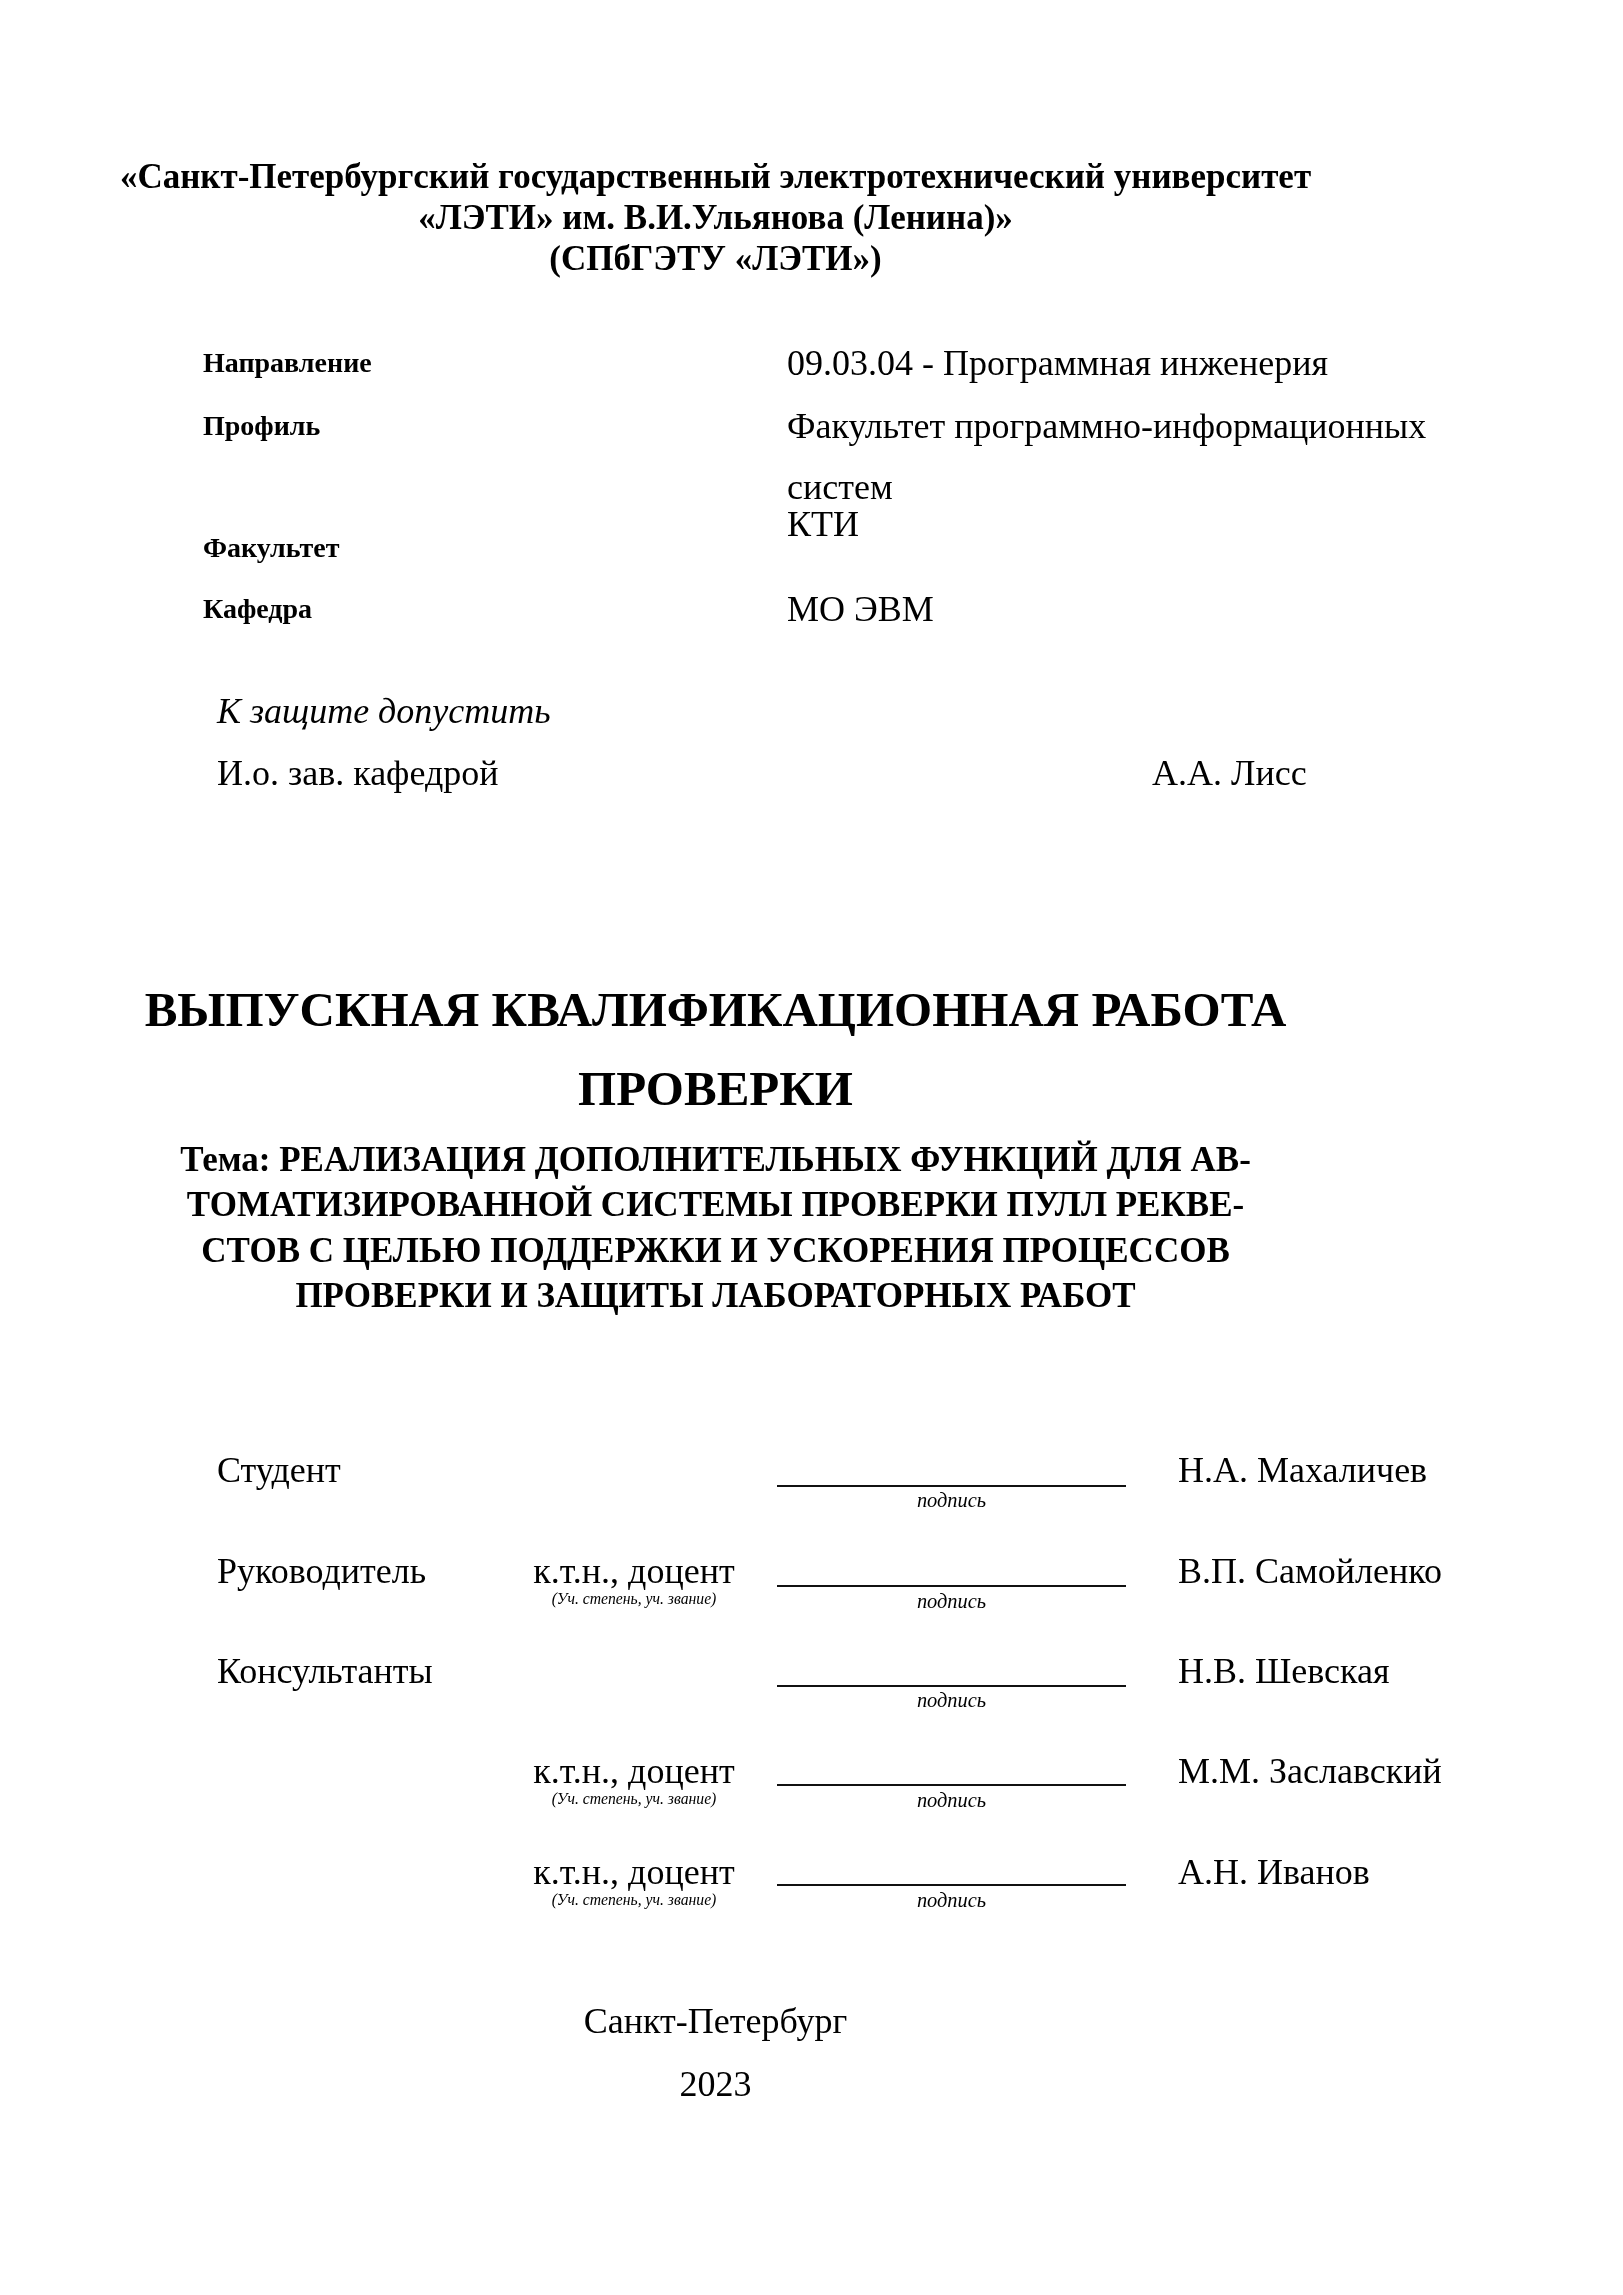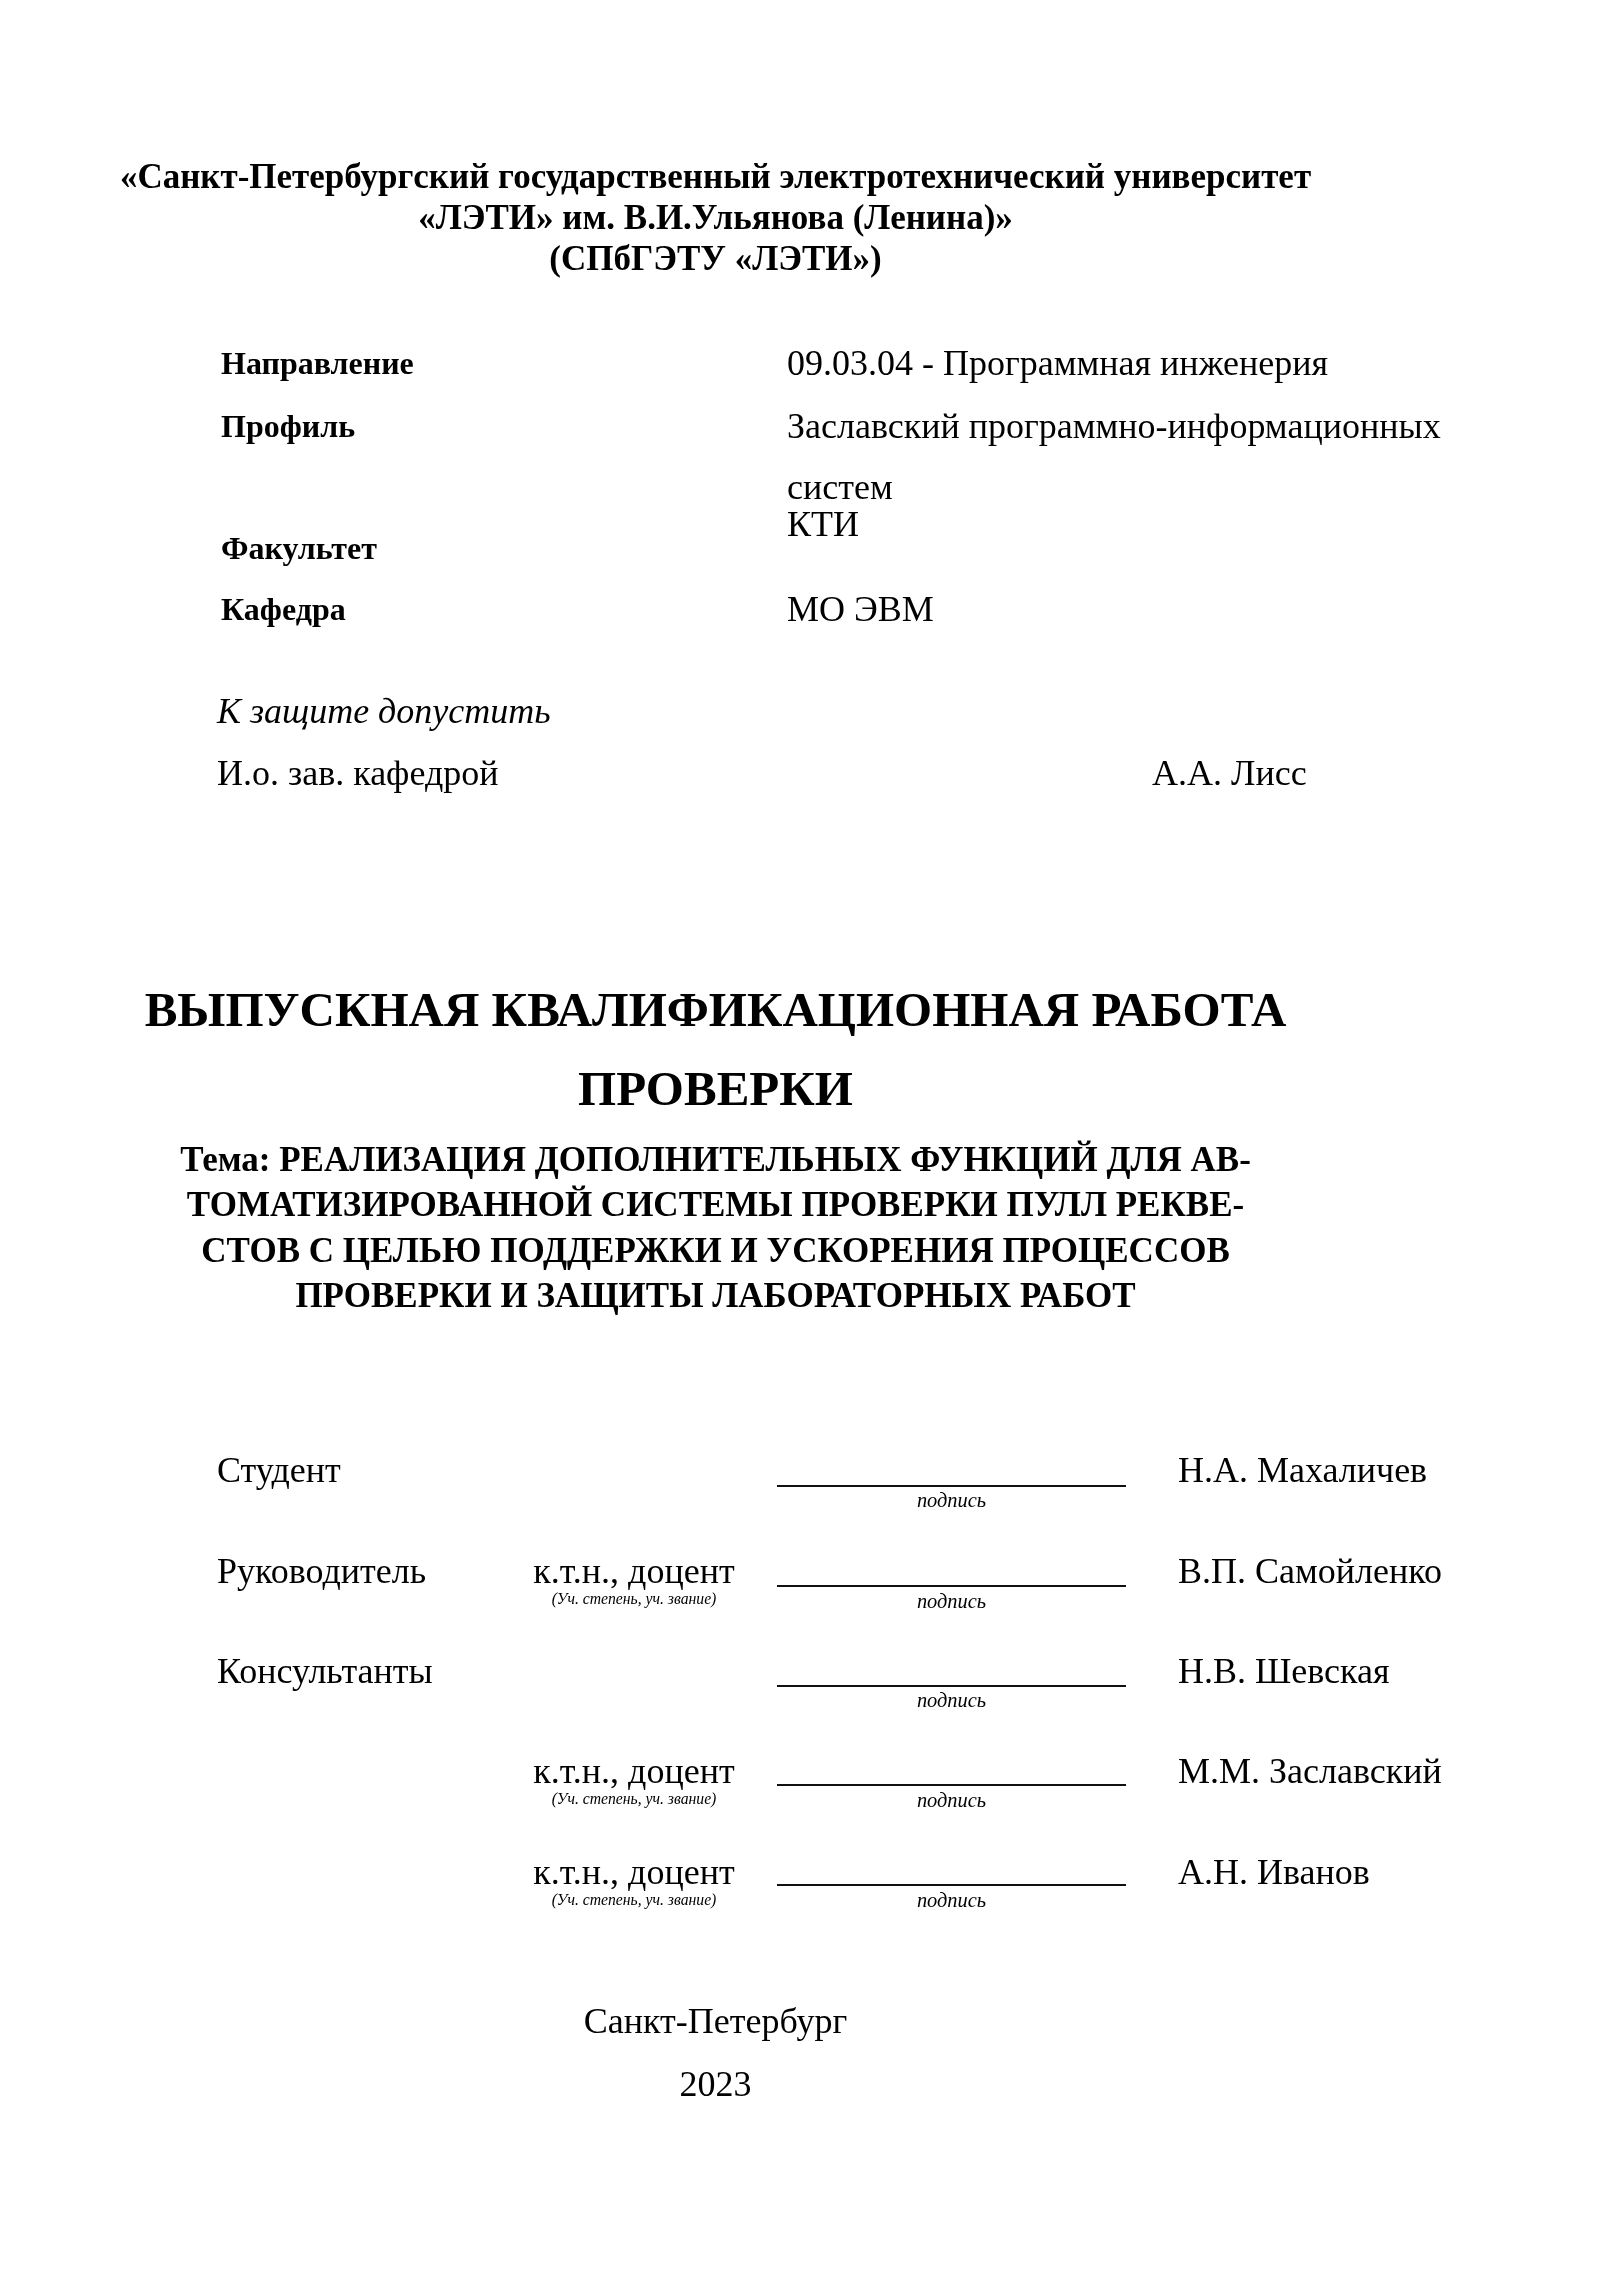--- a/index.html
+++ b/index.html
@@ -1,21 +1,21 @@
 <!DOCTYPE html>
 <html style="font-size:12.6px"><head>
 <meta charset="utf-8">
 <style>
   html, body { margin: 0; padding: 0; background: #ffffff; }
   body { width: 1623px; height: 2295px; position: relative; overflow: hidden;
          font-family: "Liberation Serif", "DejaVu Serif", serif; color: #000; }
   .abs { position: absolute; white-space: nowrap; }
   .center { left: 0; width: 1431px; text-align: center; }
   .hdr { font-weight: bold; font-size: 35px; line-height: 39px; }
-  .lbl { font-weight: bold; font-size: 32px; line-height: 44px; left: 221px; }
+  .lbl { font-weight: bold; font-size: 28px; line-height: 44px; left: 203px; }
   .val { font-size: 36px; line-height: 44px; left: 787px; }
   .norm { font-size: 36px; line-height: 44px; }
   .ital { font-style: italic; }
   .title { font-weight: bold; font-size: 49px; line-height: 63px; margin-top: 44px; }
   .topic { font-weight: bold; font-size: 35px; line-height: 46px; }
   .sig-line { position: absolute; left: 777px; width: 349px; height: 0; border-top: 2.4px solid #111; }
   .sig-cap { position: absolute; left: 777px; width: 349px; text-align: center;
              font-style: italic; font-size: 20.4px; line-height: 23.6px; }
   .deg { position: absolute; left: 502px; width: 264px; text-align: center;
          font-size: 36px; line-height: 44px; white-space: nowrap; }
@@ -29,21 +29,21 @@
 
 <div class="abs center hdr" style="top:157px;">«Санкт-Петербургский государственный электротехнический университет</div>
 <div class="abs center hdr" style="top:198px;">«ЛЭТИ» им. В.И.Ульянова (Ленина)»</div>
 <div class="abs center hdr" style="top:239px;">(СПбГЭТУ «ЛЭТИ»)</div>
 
 <div>
   <div class="abs lbl" style="top:341px;">Направление</div>
   <div class="abs val" style="top:341px;">09.03.04 - Программная инженерия</div>
 
   <div class="abs lbl" style="top:404px;">Профиль</div>
-  <div class="abs val" style="top:404px;">Заславский программно-информационных</div>
+  <div class="abs val" style="top:404px;">Факультет программно-информационных</div>
   <div class="abs val" style="top:465px;">систем</div>
 
   <div class="abs lbl" style="top:526px;">Факультет</div>
   <div class="abs val" style="top:502px;">КТИ</div>
 
   <div class="abs lbl" style="top:587px;">Кафедра</div>
   <div class="abs val" style="top:587px;">МО ЭВМ</div>
 </div>
 
 <div class="abs norm ital" style="top:689px; left:217px;">К защите допустить</div>

